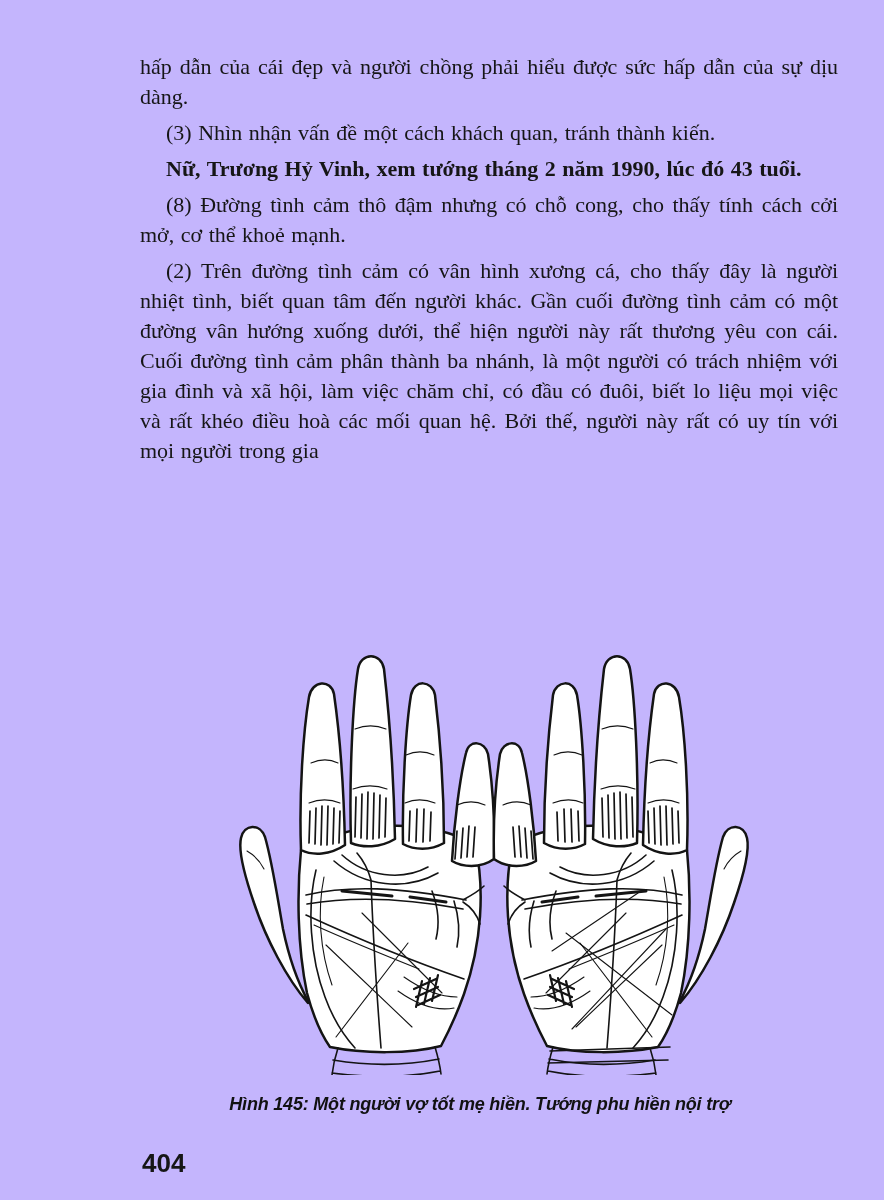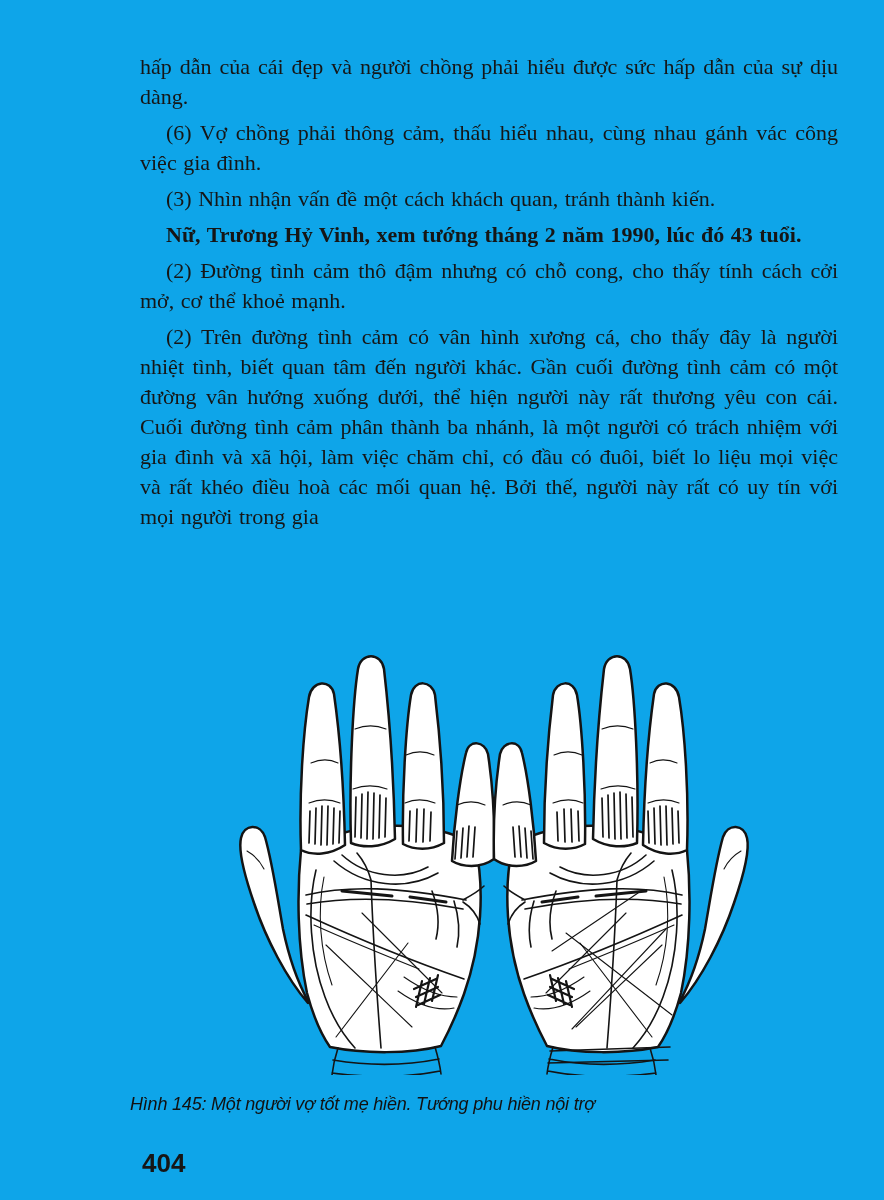--- a/index.html
+++ b/index.html
@@ -1,20 +1,20 @@
 <!DOCTYPE html>
 <html><head>
 <meta charset="utf-8">
 <style>
   html,body{margin:0;padding:0;background:#e8e8e8;}
   .page{
     position:relative;
     width:884px;height:1200px;
     margin:0 auto;
-    background:#0ea5e9;
+    background:#c4b5fd;
     overflow:hidden;
     font-family:"Liberation Serif", serif;
   }
   .text-block{
     position:absolute;
     left:140px;top:52px;width:698px;
     text-align:justify;
     color:#161616;
   }
   .para{
@@ -28,23 +28,24 @@
   .para.heading{font-weight:bold;}
   .para.label{font-style:italic;}
   .figure-wrap{
     position:absolute;
     left:214px;top:645px;width:560px;height:430px;
     margin:0;
   }
   .caption{
     position:absolute;
     left:130px;top:1094px;width:700px;
+    text-align:center;
     font-family:"Liberation Sans", sans-serif;
     font-style:italic;
-    font-weight:normal;
+    font-weight:bold;
     font-size:18px;
     letter-spacing:-0.2px;
     color:#111;
   }
   .page-number{
     position:absolute;
     left:142px;top:1148px;
     font-family:"Liberation Sans", sans-serif;
     font-weight:700;
     font-size:26px;
@@ -57,24 +58,23 @@
   svg .hatch{fill:none;stroke:#141414;stroke-width:1.7;stroke-linecap:round;}
   svg .scribble{fill:none;stroke:#141414;stroke-width:2.2;stroke-linecap:round;}
 </style>
 </head>
 <body>
 
 <div class="page">
 
   <div class="text-block">
     <p class="para cont">hấp dẫn của cái đẹp và người chồng phải hiểu được sức hấp dẫn của sự dịu dàng.</p>
-    <p class="para">(6) Vợ chồng phải thông cảm, thấu hiểu nhau, cùng nhau gánh vác công việc gia đình.</p>
     <p class="para">(3) Nhìn nhận vấn đề một cách khách quan, tránh thành kiến.</p>
     <p class="para heading">Nữ, Trương Hỷ Vinh, xem tướng tháng 2 năm 1990, lúc đó 43 tuổi.</p>
-    <p class="para">(2) Đường tình cảm thô đậm nhưng có chỗ cong, cho thấy tính cách cởi mở, cơ thể khoẻ mạnh.</p>
+    <p class="para">(8) Đường tình cảm thô đậm nhưng có chỗ cong, cho thấy tính cách cởi mở, cơ thể khoẻ mạnh.</p>
     <p class="para">(2) Trên đường tình cảm có vân hình xương cá, cho thấy đây là người nhiệt tình, biết quan tâm đến người khác. Gần cuối đường tình cảm có một đường vân hướng xuống dưới, thể hiện người này rất thương yêu con cái. Cuối đường tình cảm phân thành ba nhánh, là một người có trách nhiệm với gia đình và xã hội, làm việc chăm chỉ, có đầu có đuôi, biết lo liệu mọi việc và rất khéo điều hoà các mối quan hệ. Bởi thế, người này rất có uy tín với mọi người trong gia</p>
   </div>
 
   <figure class="figure-wrap">
     <svg viewBox="0 0 560 430" width="560" height="430" aria-hidden="true">
       <defs>
         <g id="handL">
 
           <path class="outline" d="M87 205 C83 245,83 300,93 348 C100 374,109 392,116 402 C150 409,196 409,227 401 C236 384,245 363,250 349 C268 298,271 243,261 199 C208 172,140 176,87 205 Z"></path>
 

